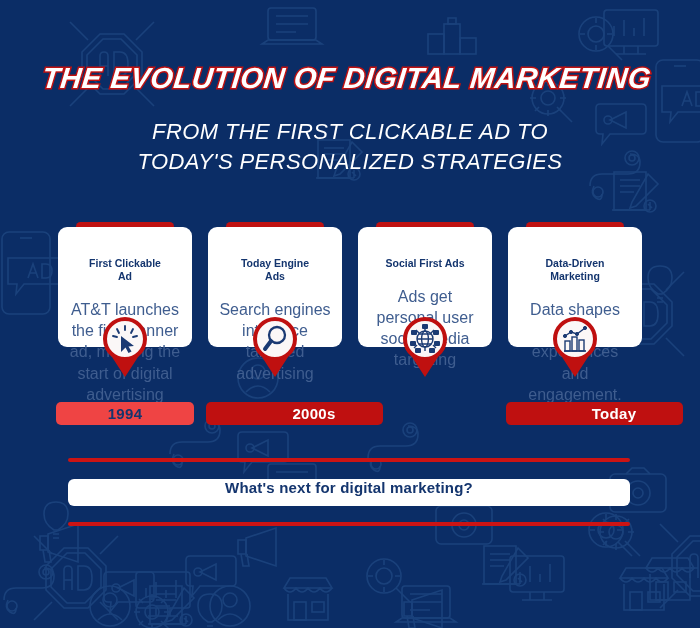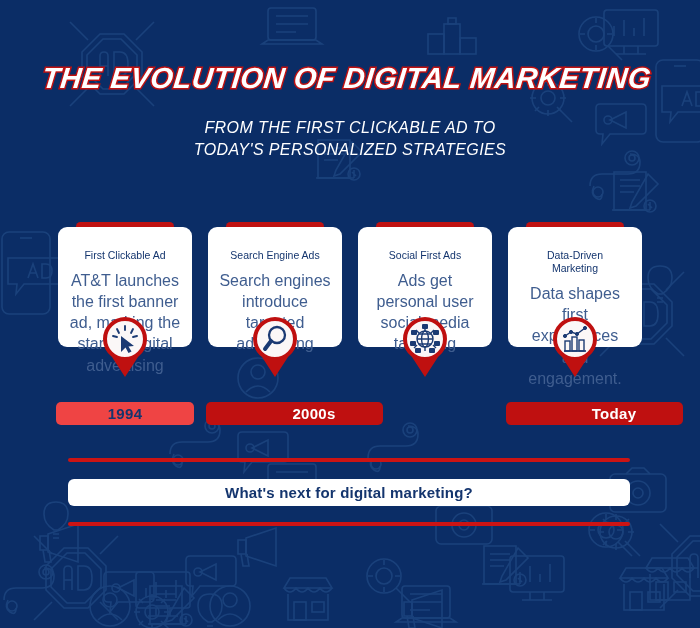--- a/index.html
+++ b/index.html
@@ -21,21 +21,21 @@
     margin:0;padding-top:62px;
     font-size:29px;font-weight:bold;letter-spacing:.6px;
     color:#ffffff;font-style:italic;
     -webkit-text-stroke:3px #c01111;
     paint-order:stroke fill;
     text-transform:uppercase;
     transform:skewX(-6deg);
   }
   .subtitle{
     margin:0;padding-top:22px;
-    font-size:16px;font-style:italic;font-weight:normal;
+    font-size:22px;font-style:italic;font-weight:normal;
     color:#ffffff;line-height:1.35;letter-spacing:.4px;
     text-transform:uppercase;
   }
 
   
   .timeline{position:absolute;left:55px;top:222px;width:590px;height:208px;}
   .col{position:absolute;top:0;width:134px;height:208px;}
   .col.c0{left:3px;}
   .col.c1{left:153px;}
   .col.c2{left:303px;}
@@ -44,21 +44,21 @@
   .tab{
     position:absolute;left:50%;transform:translateX(-50%);
     top:0;width:98px;height:9px;border-radius:5px;background:#c01111;
   }
   .card{
     position:absolute;left:0;top:5px;width:134px;height:120px;
     background:#ffffff;border-radius:9px;
     box-sizing:border-box;padding:14px 9px 0 9px;text-align:center;
   }
   .card-title{
-    margin:8px;font-size:10.5px;font-weight:normal;color:#14356e;line-height:1.25;
+    margin:16px;font-size:10.5px;font-weight:bold;color:#14356e;line-height:1.25;
   }
   .card-desc{
     margin:3px 0 0 0;font-size:16px;color:#3f5d8f;line-height:1.32;
   }
 
   .pin{
     position:absolute;left:50%;transform:translateX(-50%);
     top:95px;width:54px;height:62px;
   }
   .pin svg{display:block;}
@@ -69,21 +69,21 @@
     font-size:15px;font-weight:bold;letter-spacing:.3px;
   }
   .pill.light{background:#ef4444;color:#14356e;}
   .pill.dark{background:#bf1010;color:#ffffff;padding-left:39px;}
 
   
   .footer{position:absolute;left:68px;top:458px;width:562px;}
   .rule{width:562px;height:4px;background:#cc1414;border-radius:2px;}
   .cta{
     margin:17px 0 16px 0;width:562px;height:27px;background:#ffffff;
-    border-radius:6px;display:flex;align-items:center;justify-content:center;
+    border-radius:6px;display:flex;justify-content:center;
     font-size:15px;font-weight:bold;color:#14356e;letter-spacing:.2px;
   }
 </style>
 </head>
 <body>
 
 <svg id="bg-pattern" viewBox="0 0 700 628" xmlns="http://www.w3.org/2000/svg">
   <defs>
     <g id="ad-octagon" stroke="#3d70ad" stroke-width="1.6" fill="none">
       <polygon points="18,0 42,0 60,18 60,42 42,60 18,60 0,42 0,18"></polygon>
@@ -258,21 +258,21 @@
         </svg>
       </div>
       <div class="pill light">
         <span>1994</span>
       </div>
     </div>
 
     <div class="col c1">
       <div class="tab"></div>
       <div class="card">
-        <p class="card-title">Search Engine Ads</p>
+        <p class="card-title">Today Engine Ads</p>
         <p class="card-desc">Search engines introduce targeted advertising</p>
       </div>
       <div class="pin">
         <svg width="54" height="62" viewBox="0 0 54 62" xmlns="http://www.w3.org/2000/svg">
           <path d="M27 60 L14 40 Q5 33 5 22 A22 22 0 0 1 49 22 Q49 33 40 40 Z" fill="#bf1010"></path>
           <circle cx="27" cy="22" r="19" fill="#fbf7f7" stroke="#bf1010" stroke-width="2"></circle>
           <g stroke="#1b3a73" fill="none" stroke-linecap="round">
             <circle cx="29" cy="18" r="8" stroke-width="2.3"></circle>
             <path d="M23 24 L17 32" stroke-width="4"></path>
           </g>

